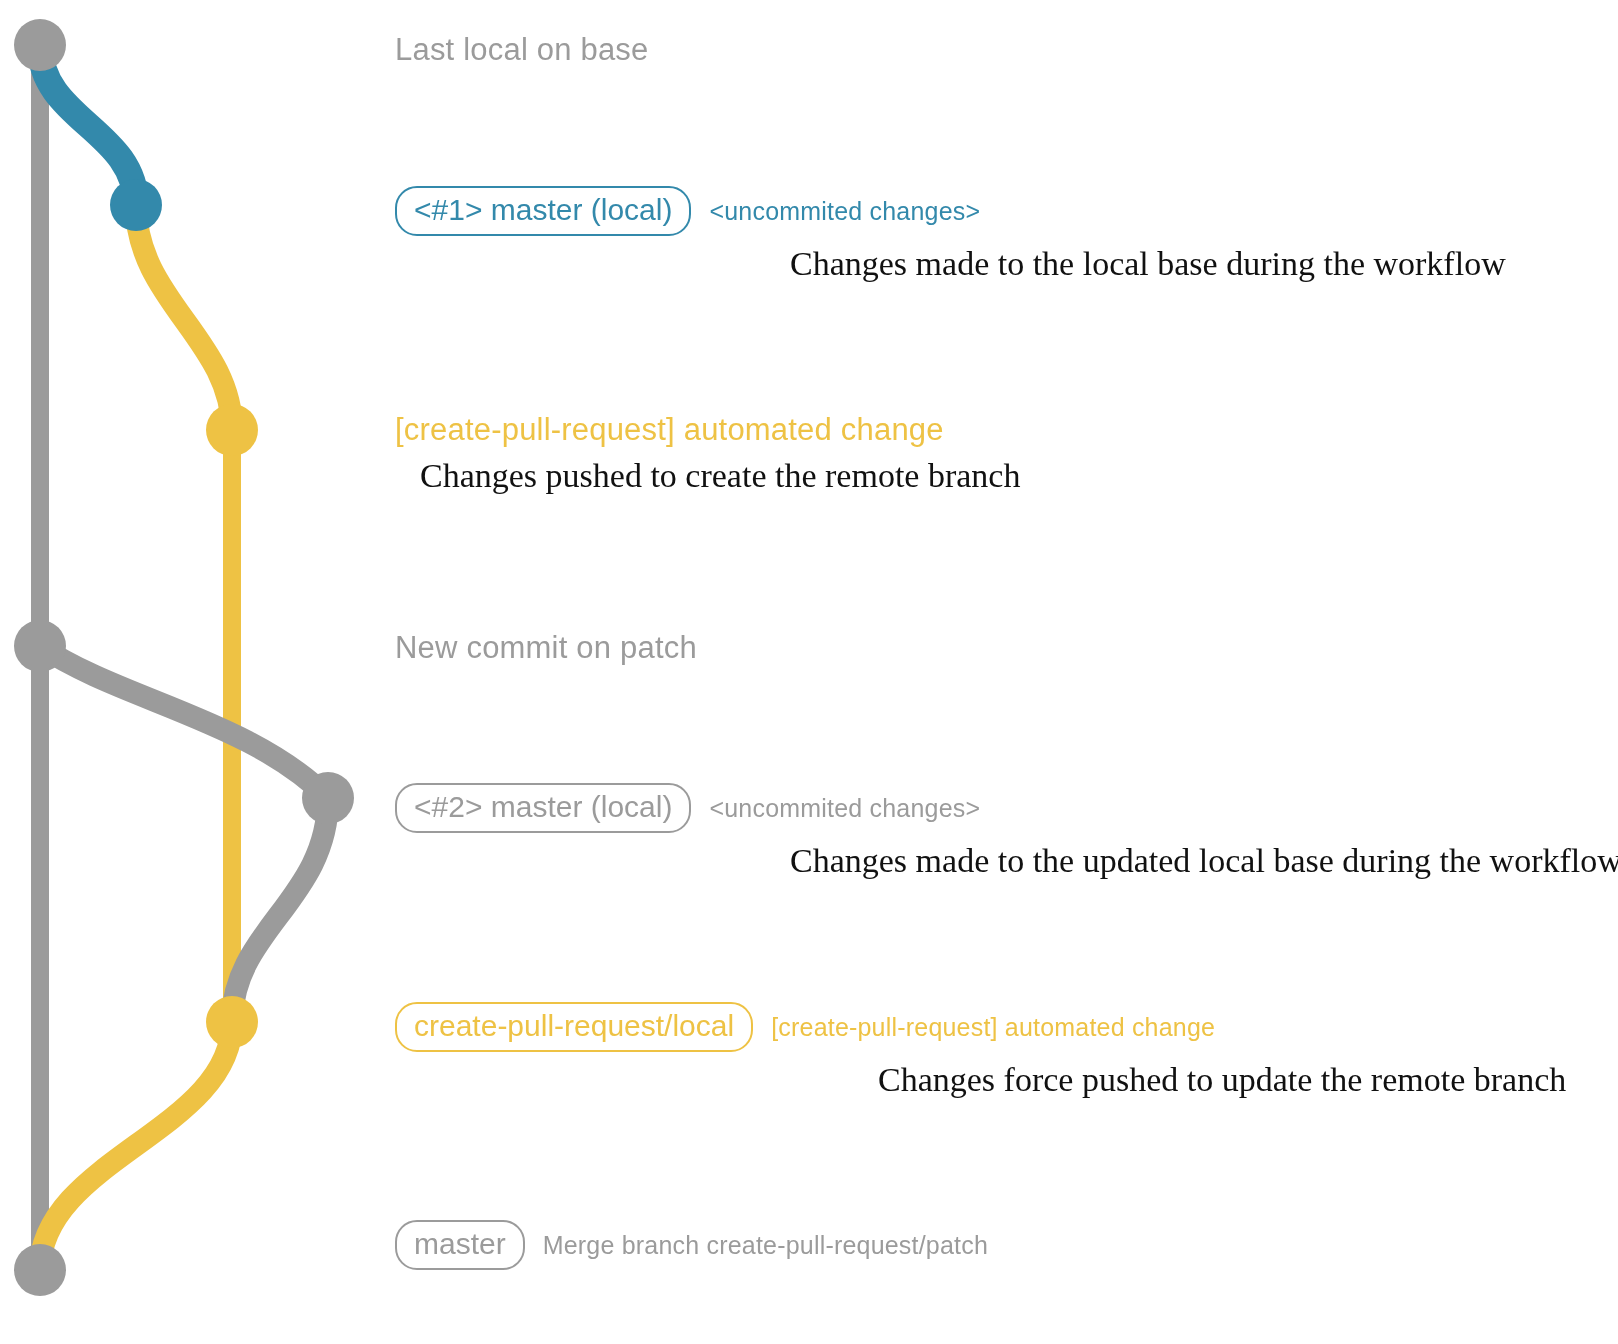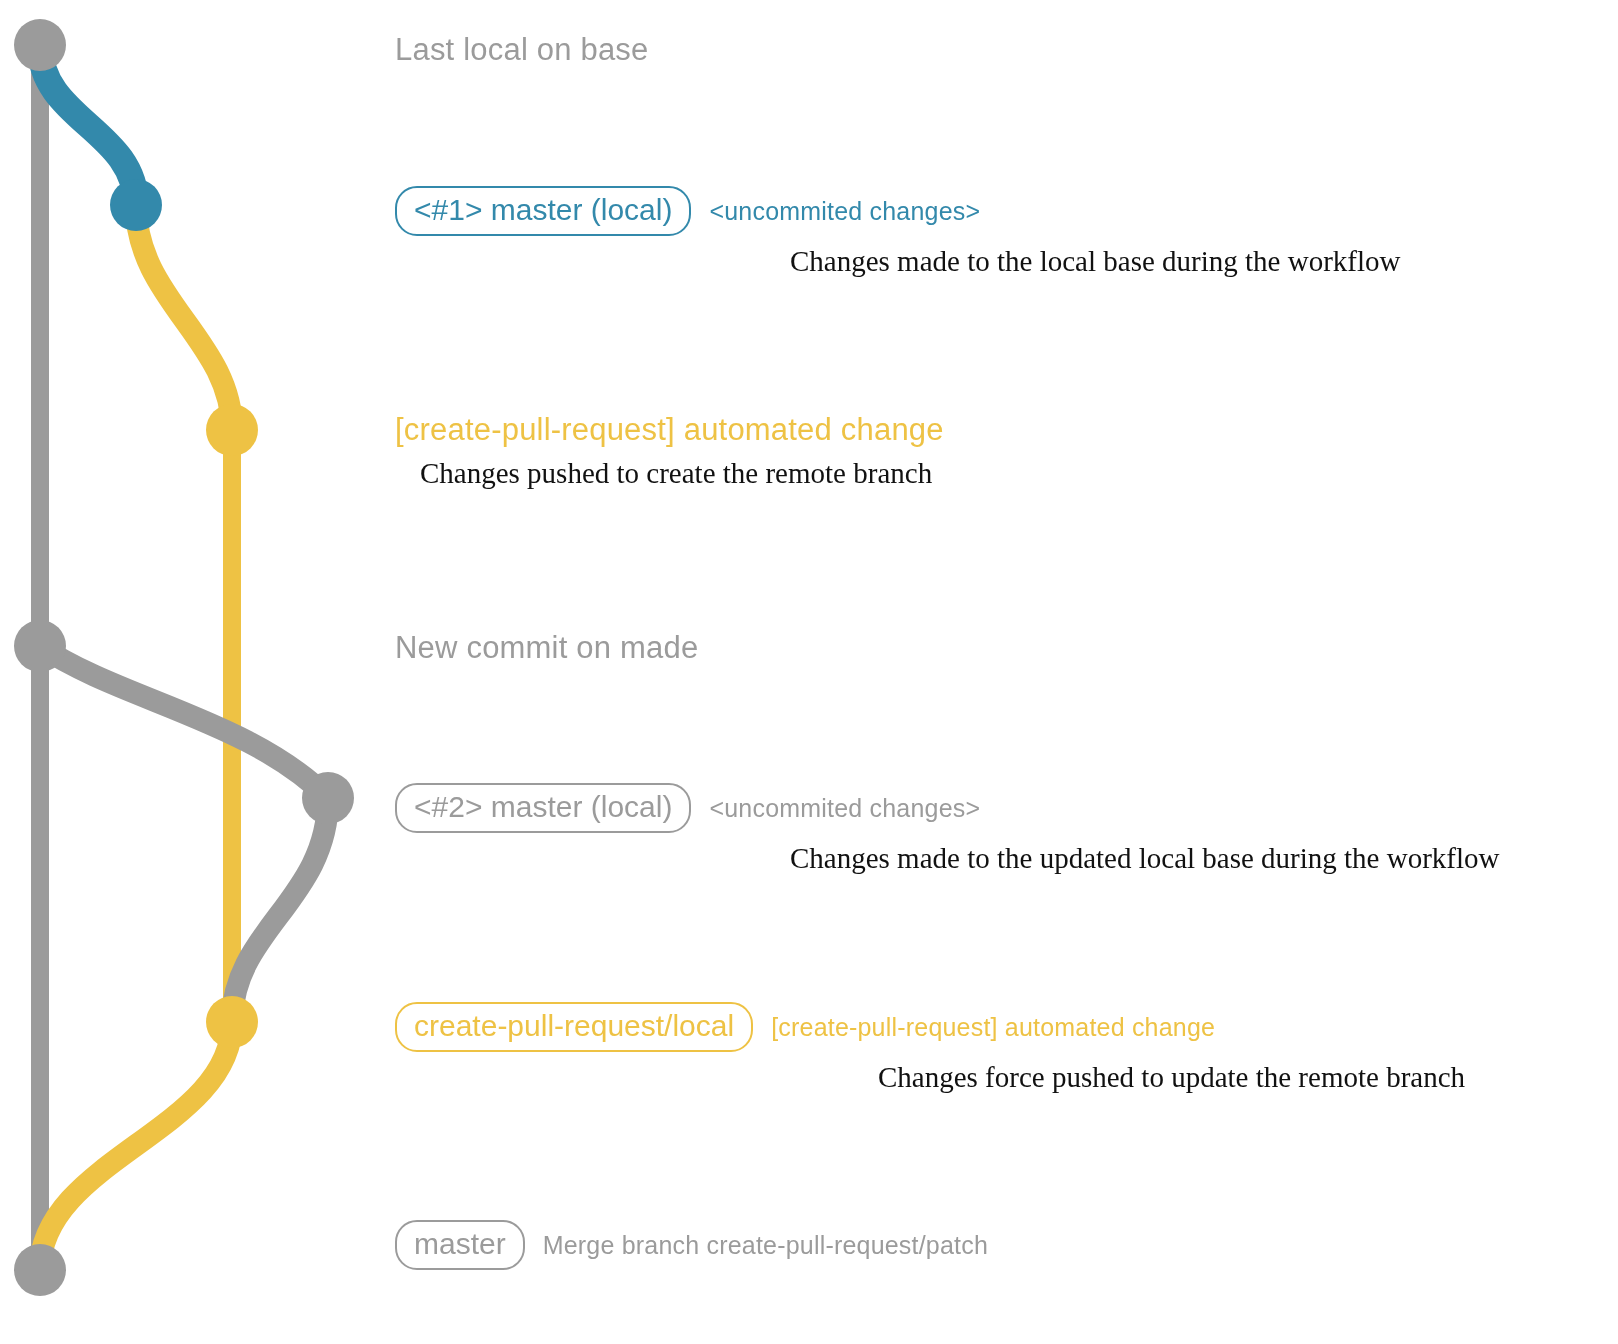--- a/index.html
+++ b/index.html
@@ -77,21 +77,21 @@
     white-space: nowrap;
     margin-left: 18px;
     letter-spacing: 0.2px;
   }
   .commit-msg.blue { color: #3389ab; }
   .commit-msg.yellow { color: #eec244; }
   .commit-msg.gray { color: #9b9b9b; }
 
   .desc {
     font-family: "Liberation Serif", serif;
-    font-size: 29px;
+    font-size: 34px;
     color: #111111;
     white-space: nowrap;
     margin-top: 9px;
   }
 </style>
 </head>
 <body>
 
 <svg id="graph-svg" viewBox="0 0 400 1344" xmlns="http://www.w3.org/2000/svg">
 
@@ -136,21 +136,21 @@
 
   <div class="row" style="top:412px;">
     <div class="row-main">
       <span class="plain-label" style="color:#eec244;">[create-pull-request] automated change</span>
     </div>
     <div class="desc" style="margin-left:25px;">Changes pushed to create the remote branch</div>
   </div>
 
   <div class="row" style="top:630px;">
     <div class="row-main">
-      <span class="plain-label">New commit on made</span>
+      <span class="plain-label">New commit on patch</span>
     </div>
   </div>
 
   <div class="row" style="top:783px;">
     <div class="row-main">
       <span class="badge gray">&lt;#2&gt; master (local)</span>
       <span class="commit-msg gray">&lt;uncommited changes&gt;</span>
     </div>
     <div class="desc" style="margin-left:395px;">Changes made to the updated local base during the workflow</div>
   </div>

